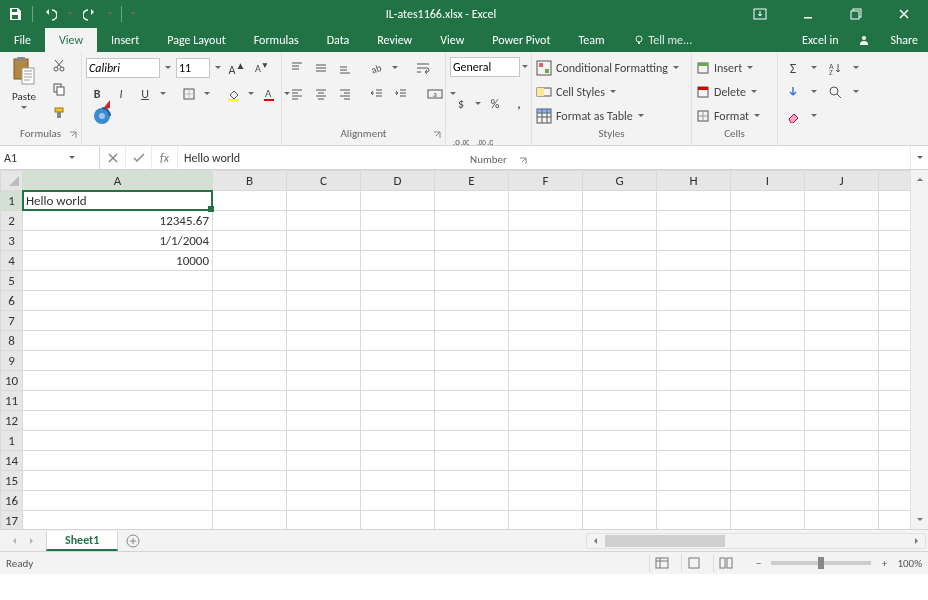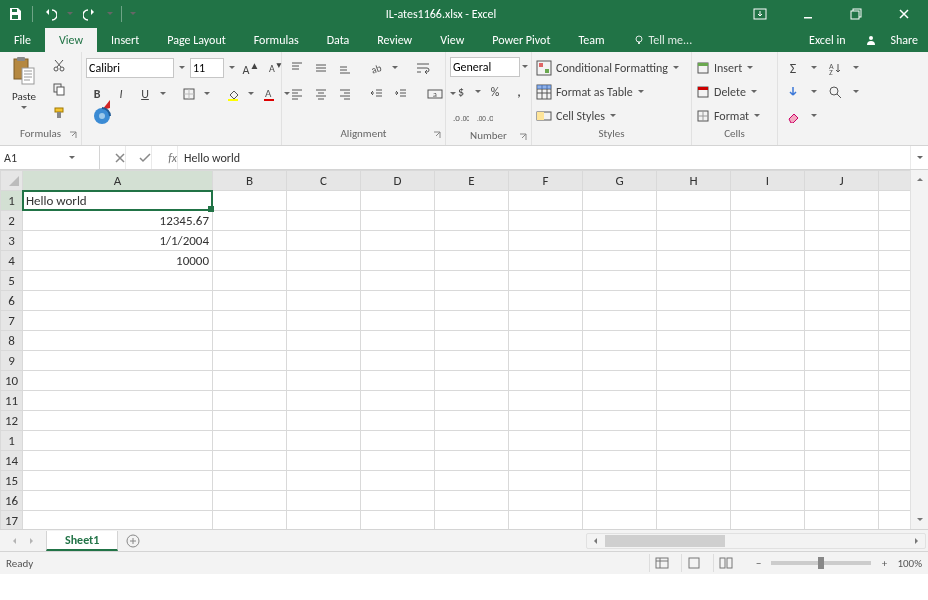--- a/index.html
+++ b/index.html
@@ -14,35 +14,35 @@
 .winctrl { display: flex; gap: 8px; padding-right: 4px; }
 .winctrl .wbtn { width: 40px; height: 28px; display: flex; align-items: center; justify-content: center; cursor: pointer; fill: #fff; }
 
 
 .tabs { background: #217346; height: 24px; display: flex; align-items: stretch; color: #fff; font-size: 12px; }
 .tabs .tab { padding: 4px 14px; cursor: pointer; display: flex; align-items: center; }
 .tabs .tab.active { background: #f3f3f3; color: #217346; }
 .tabs .spacer { flex: 1; }
 .tabs .tab.right { padding: 4px 10px; }
 .tabs .tell { display: flex; align-items: center; gap: 4px; opacity: .85; }
-.tabs .share { display: flex; align-items: center; gap: 13px; }
+.tabs .share { display: flex; align-items: center; gap: 20px; }
 
 
 .ribbon { background: #f3f3f3; height: 94px; border-bottom: 1px solid #d4d4d4; display: flex; }
 .group { border-right: 1px solid #e1e1e1; display: flex; flex-direction: column; padding: 2px 4px 0 4px; }
 .group .group-body { flex: 1; display: flex; align-items: flex-start; }
 .group .group-label { font-size: 11px; color: #666; text-align: center; height: 18px; line-height: 14px; position: relative; }
 .group .group-label .launcher { position: absolute; right: -2px; top: 2px; width: 12px; height: 12px; display: flex; align-items: center; justify-content: center; cursor: pointer; }
 .group .group-label .launcher svg { fill: #888; }
 .rbtn { display: flex; align-items: center; justify-content: center; cursor: pointer; gap: 2px; }
 .rbtn.small { width: 22px; height: 22px; }
 .col { display: flex; flex-direction: column; gap: 0px; }
 .row { display: flex; align-items: center; gap: 0px; }
 select.combo, .combo { font-family: inherit; font-size: 12px; border: 1px solid #c6c6c6; background: #fff; height: 20px; padding: 0 2px; }
-.font-name { width: 88px; }
+.font-name { width: 74px; font-style: italic; }
 .font-size { width: 34px; }
 .drop-arrow { width: 8px; height: 8px; }
 .drop-arrow path { fill: #666; }
 
 
 .paste-stack { display: flex; flex-direction: column; align-items: center; width: 40px; justify-content: center; }
 .paste-stack .paste-icon { width: 36px; height: 34px; display: flex; align-items: center; justify-content: center; }
 .paste-stack .paste-label { font-size: 11px; margin-top: 2px; }
 .paste-stack .paste-dd { height: 10px; display: flex; align-items: center; justify-content: center; }
 .clip-side { display: flex; flex-direction: column; gap: 2px; padding-left: 4px; }
@@ -50,21 +50,21 @@
 
 
 .cursor-overlay { position: absolute; left: 92px; top: 98px; pointer-events: none; }
 
 
 .fbar { height: 24px; border-bottom: 1px solid #d4d4d4; display: flex; align-items: stretch; }
 .namebox { width: 100px; border-right: 1px solid #d4d4d4; display: flex; align-items: center; padding: 0 4px; background: #fff; }
 .namebox span { flex: 1; }
 .namebox .dd { width: 14px; display: flex; justify-content: center; cursor: pointer; }
 .fx-area { display: flex; align-items: center; flex: 1; }
-.fx-btn { width: 26px; display: flex; align-items: center; justify-content: flex-end; border-right: 1px solid #eaeaea; height: 100%; }
+.fx-btn { width: 26px; display: flex; align-items: center; justify-content: center; border-right: 1px solid #eaeaea; height: 100%; }
 .fx-btn.cancel svg { stroke: #888; }
 .fx-btn.enter svg { stroke: #888; }
 .fx-btn.fx { font-style: italic; font-size: 12px; color: #777; }
 .formula-input { flex: 1; padding: 0 6px; display: flex; align-items: center; background: #fff; }
 .fbar .expand { width: 18px; display: flex; align-items: center; justify-content: center; cursor: pointer; border-left: 1px solid #eaeaea; }
 
 
 .grid-wrap { position: relative; height: 360px; overflow: hidden; border-bottom: 1px solid #d4d4d4; }
 table.grid { border-collapse: collapse; width: 910px; table-layout: fixed; }
 .grid th, .grid td { border: 1px solid #d9d9d9; font-size: 13px; }
@@ -413,21 +413,21 @@
     <div class="group-label"><span>Alignment</span>
       <span class="launcher">
           <svg width="8" height="8" viewBox="0 0 8 8">
             <path d="M1 1h6v6M3 5l4-4" stroke="#888" fill="none"></path>
           </svg>
         </span>
     </div>
   </div>
 
   <div class="group" style="width:86px">
-    <div class="group-body col" style="gap:4px;padding-top:3px">
+    <div class="group-body col" style="gap:16px;padding-top:3px">
       <div class="row">
         <input class="combo" style="width: 70px;" value="General">
         <span class="rbtn" style="width:10px">
             <svg class="drop-arrow" viewBox="0 0 8 8">
               <path d="M1 2l3 3 3-3z"></path>
             </svg>
           </span>
       </div>
       <div class="row" style="gap:2px">
         <span class="rbtn small">
@@ -477,35 +477,35 @@
             <rect x="3" y="3" width="4" height="4" fill="#e06666"></rect>
             <rect x="9" y="9" width="4" height="4" fill="#6aa84f"></rect>
           </svg>
         <span class="menu-txt">Conditional Formatting</span>
         <svg class="drop-arrow" viewBox="0 0 8 8">
             <path d="M1 2l3 3 3-3z"></path>
           </svg>
       </div>
       <div class="rbtn" style="height:22px;justify-content:flex-start;gap:4px;width:156px">
         <svg width="16" height="16">
+            <rect x="1" y="4" width="14" height="8" fill="none" stroke="#555"></rect>
+            <rect x="1" y="4" width="7" height="8" fill="#ffe599"></rect>
+          </svg>
+        <span class="menu-txt">Cell Styles</span>
+        <svg class="drop-arrow" viewBox="0 0 8 8">
+            <path d="M1 2l3 3 3-3z"></path>
+          </svg>
+      </div>
+      <div class="rbtn" style="height:22px;justify-content:flex-start;gap:4px;width:156px">
+        <svg width="16" height="16">
             <rect x="1" y="1" width="14" height="14" fill="none" stroke="#555"></rect>
             <path d="M1 5h14M1 9h14M6 1v14M11 1v14" stroke="#555"></path>
             <rect x="1" y="1" width="14" height="4" fill="#4a86e8" opacity=".6"></rect>
           </svg>
         <span class="menu-txt">Format as Table</span>
-        <svg class="drop-arrow" viewBox="0 0 8 8">
-            <path d="M1 2l3 3 3-3z"></path>
-          </svg>
-      </div>
-      <div class="rbtn" style="height:22px;justify-content:flex-start;gap:4px;width:156px">
-        <svg width="16" height="16">
-            <rect x="1" y="4" width="14" height="8" fill="none" stroke="#555"></rect>
-            <rect x="1" y="4" width="7" height="8" fill="#ffe599"></rect>
-          </svg>
-        <span class="menu-txt">Cell Styles</span>
         <svg class="drop-arrow" viewBox="0 0 8 8">
             <path d="M1 2l3 3 3-3z"></path>
           </svg>
       </div>
     </div>
     <div class="group-label"><span>Styles</span></div>
   </div>
 
   <div class="group" style="width:86px">
     <div class="group-body col" style="gap:2px;padding-top:3px">

